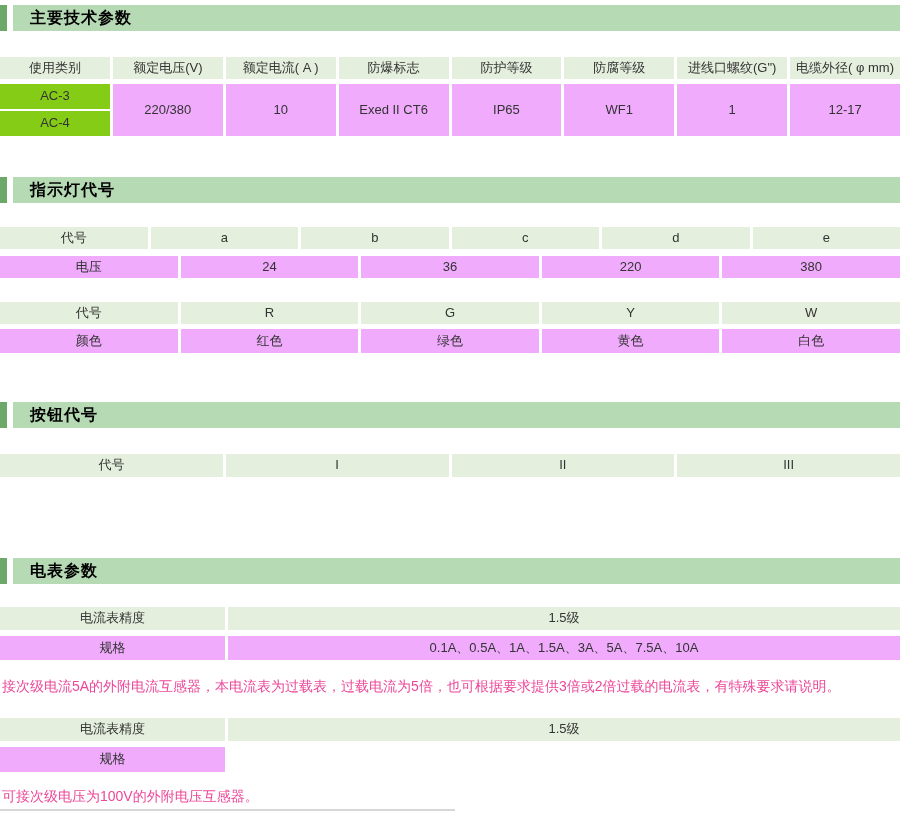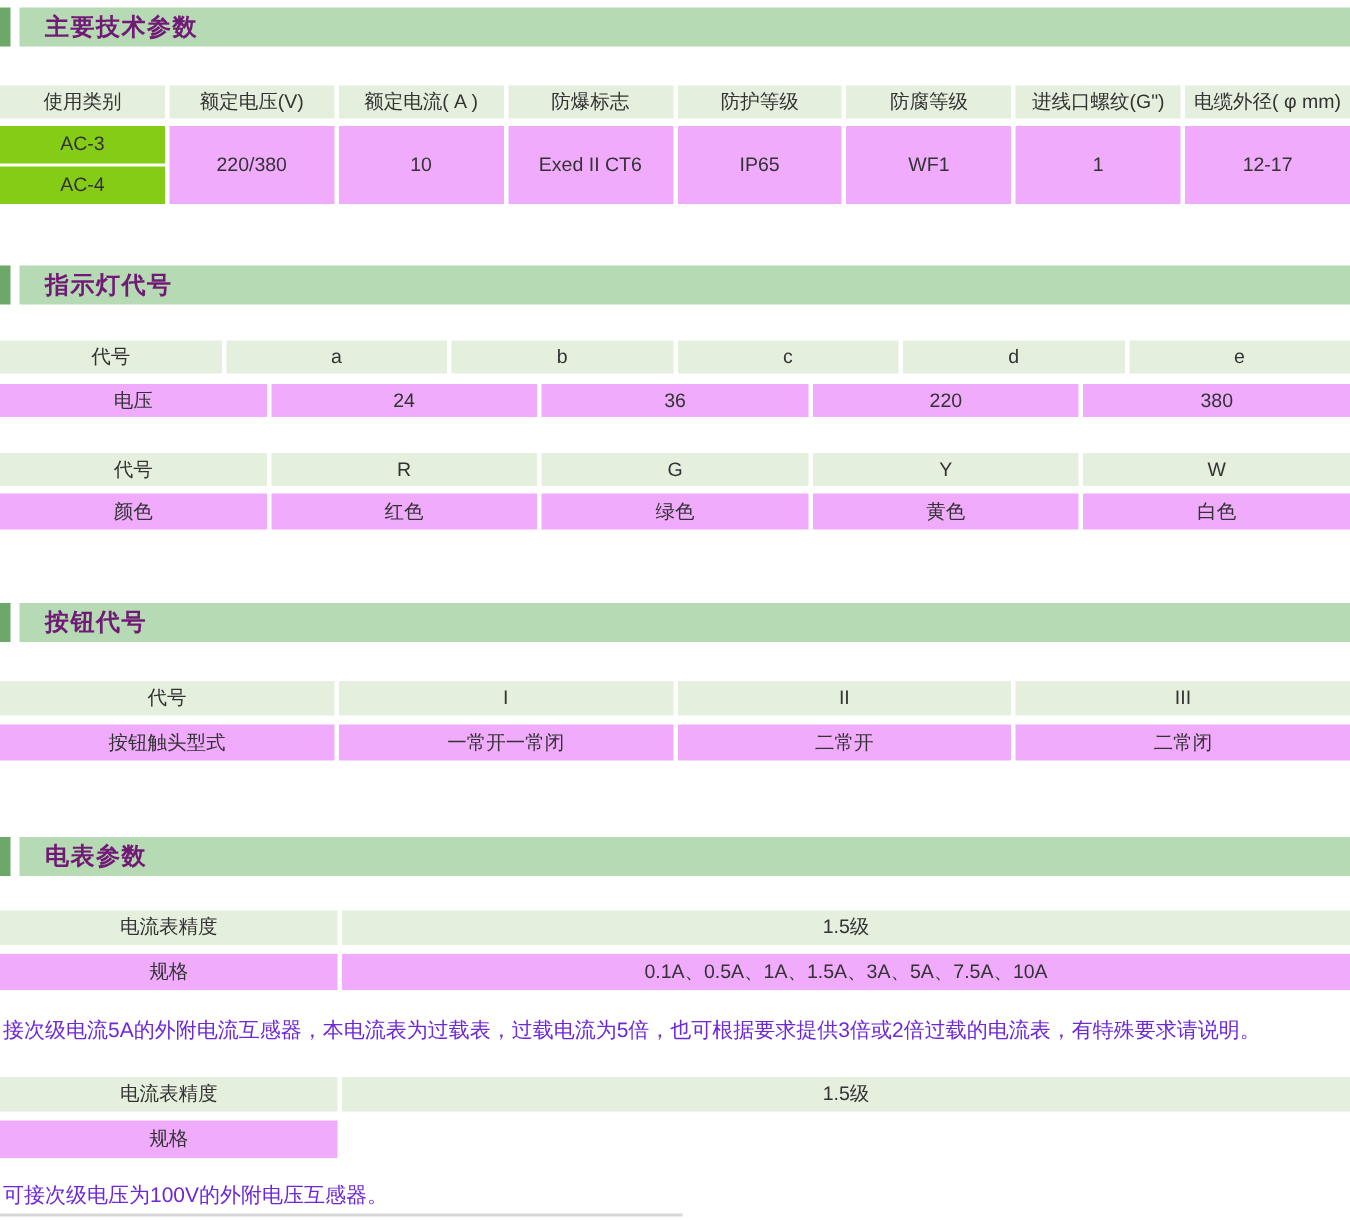--- a/index.html
+++ b/index.html
@@ -8,30 +8,30 @@
     width:900px;height:813px;
     background:#ffffff;
     font-family:"Liberation Sans", sans-serif;
     color:#333;
     overflow:hidden;
   }
   
   .banner{position:absolute;left:0;right:0;height:26px;}
   .accent{position:absolute;left:0;top:0;width:7px;height:100%;background:#6ca868;}
   .banner-bg{position:absolute;left:13px;right:0;top:0;bottom:0;background:#b6dab4;display:flex;align-items:center;padding-left:17px;}
-  .banner-title{font-size:16px;font-weight:bold;color:#701a75;letter-spacing:1px;}
+  .banner-title{font-size:16px;font-weight:bold;color:#000000;letter-spacing:1px;}
   
   .row{position:absolute;left:0;right:0;display:flex;gap:3px;height:23px;}
   .cell{flex:1;display:flex;align-items:center;justify-content:center;font-size:13px;color:#333;text-align:right;line-height:1.1;}
   .cA{background:#e4efdd;}
   .cB{background:#f0abfc;}
   .w225{flex:0 0 225px;}
   .stack{display:flex;flex-direction:column;gap:2px;background:transparent;padding:0;}
   .stack .sub{width:100%;flex:1;display:flex;align-items:center;justify-content:center;background:#84cc16;}
-  .note{position:absolute;left:2px;right:0;font-size:14px;color:#6d28d9;}
+  .note{position:absolute;left:2px;right:0;font-size:14px;color:#ec4899;}
   .bottom-rule{position:absolute;top:809px;left:0;width:455px;height:2px;background:#b7b7b7;opacity:.55;}
 </style>
 </head>
 <body>
 
 <div class="page">
 
   <div class="banner" style="top:5px">
     <div class="accent"></div>
     <div class="banner-bg">
@@ -108,26 +108,20 @@
       <span class="banner-title">按钮代号</span>
     </div>
   </div>
 
   <div class="row" style="top:454px;height:23px">
     <div class="cell cA">代号</div>
     <div class="cell cA">I</div>
     <div class="cell cA">II</div>
     <div class="cell cA">III</div>
   </div>
-  <div class="row" style="top:483px;height:24px">
-    <div class="cell cB">按钮触头型式</div>
-    <div class="cell cB">一常开一常闭</div>
-    <div class="cell cB">二常开</div>
-    <div class="cell cB">二常闭</div>
-  </div>
 
   <div class="banner" style="top:558px">
     <div class="accent"></div>
     <div class="banner-bg">
       <span class="banner-title">电表参数</span>
     </div>
   </div>
 
   <div class="row" style="top:607px;height:23px">
     <div class="cell cA w225">电流表精度</div>

